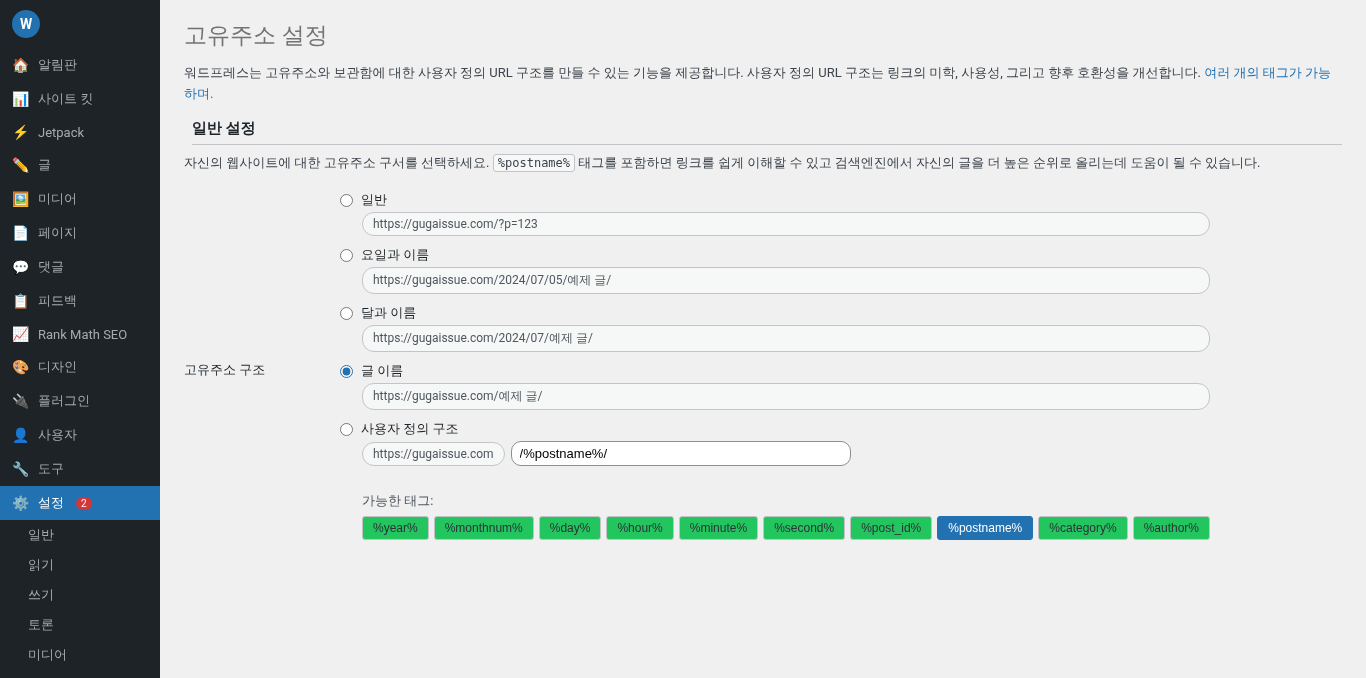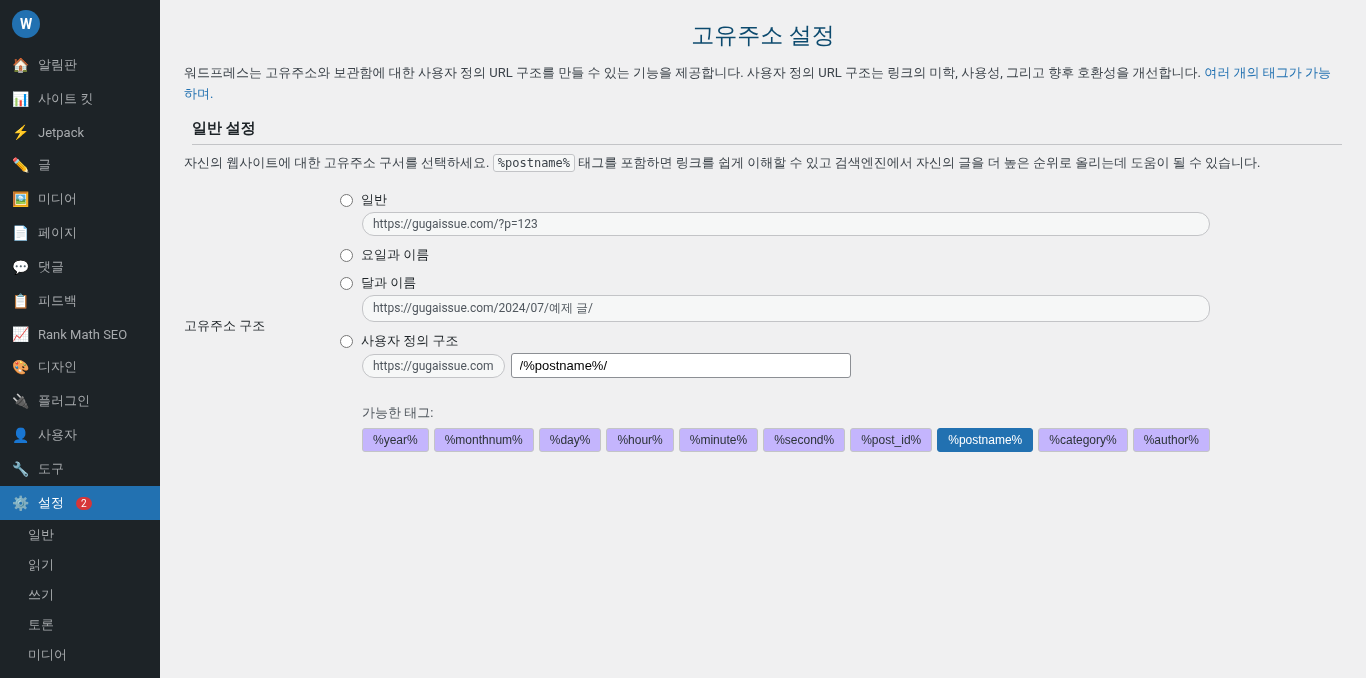--- a/index.html
+++ b/index.html
@@ -56,23 +56,22 @@
     #main {
       flex: 1;
       background: #f0f0f1;
       padding: 20px 24px;
       overflow-y: auto;
       height: 678px;
     }
     h1.page-title {
       font-size: 23px;
       font-weight: 400;
-      color: #0c4a6e;
+      color: #737373;
       margin-bottom: 12px;
-      text-align: center;
     }
     .description {
       font-size: 13px;
       color: #3c434a;
       margin-bottom: 4px;
       line-height: 1.6;
     }
     .description a { color: #2271b1; text-decoration: none; }
     .section-title {
       font-size: 15px;
@@ -118,33 +117,33 @@
       background: #f6f7f7;
       border: 1px solid #c3c4c7;
       padding: 4px 10px;
       font-size: 12px;
       color: #50575e;
       border-radius: 12px;
       white-space: nowrap;
     }
     .custom-structure-input {
       border: 1px solid #8c8f94;
-      border-radius: 3px;
+      border-radius: 10px;
       padding: 4px 8px;
       font-size: 13px;
       width: 340px;
       background: #fff;
     }
     .tags-row {
       margin-left: 22px; margin-top: 23px;
     }
     .tags-label { font-size: 13px; color: #50575e; margin-bottom: 6px; }
     .tags-list { display: flex; flex-wrap: wrap; gap: 5px; }
     .tag-btn {
-      background: #c4b5fd;
+      background: #22c55e;
       border: 1px solid #c3c4c7;
       border-radius: 3px;
       padding: 4px 10px;
       font-size: 12px;
       color: #2c3338;
       cursor: pointer;
     }
     .tag-btn.active { background: #2271b1; color: #fff; border-color: #2271b1; }
   </style>
 </head>
@@ -259,31 +258,39 @@
           <span>일반</span>
         </label>
         <span class="permalink-example">https://gugaissue.com/?p=123</span>
       </div>
 
       <div class="permalink-option">
         <label>
           <input type="radio" name="permalink" style="">
           <span>요일과 이름</span>
         </label>
+        <span class="permalink-example">https://gugaissue.com/2024/07/05/예제 글/</span>
       </div>
 
       <div class="permalink-option">
         <label>
           <input type="radio" name="permalink" style="">
           <span>달과 이름</span>
         </label>
         <span class="permalink-example">https://gugaissue.com/2024/07/예제 글/</span>
       </div>
 
 
+      <div class="permalink-option">
+        <label>
+          <input type="radio" name="permalink" checked="" style="">
+          <span>글 이름</span>
+        </label>
+        <span class="permalink-example">https://gugaissue.com/예제 글/</span>
+      </div>
 
       <div class="permalink-option">
         <label>
           <input type="radio" name="permalink" style="">
           <span>사용자 정의 구조</span>
         </label>
         <div class="custom-structure-row">
           <span class="custom-base">https://gugaissue.com</span>
           <input type="text" class="custom-structure-input" value="/%postname%/" style="">
         </div>

